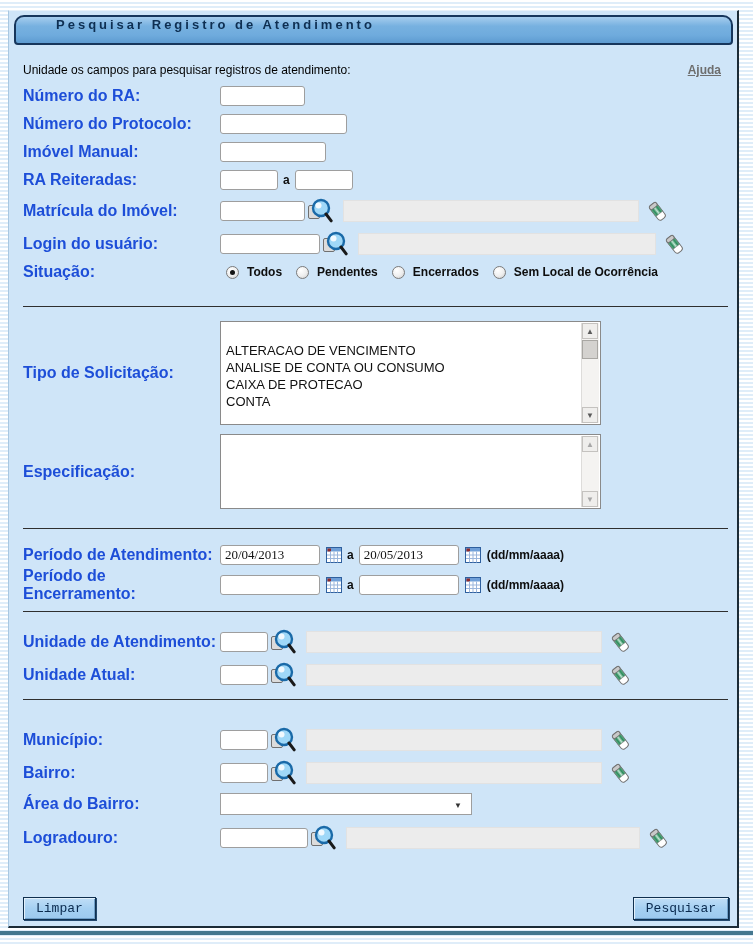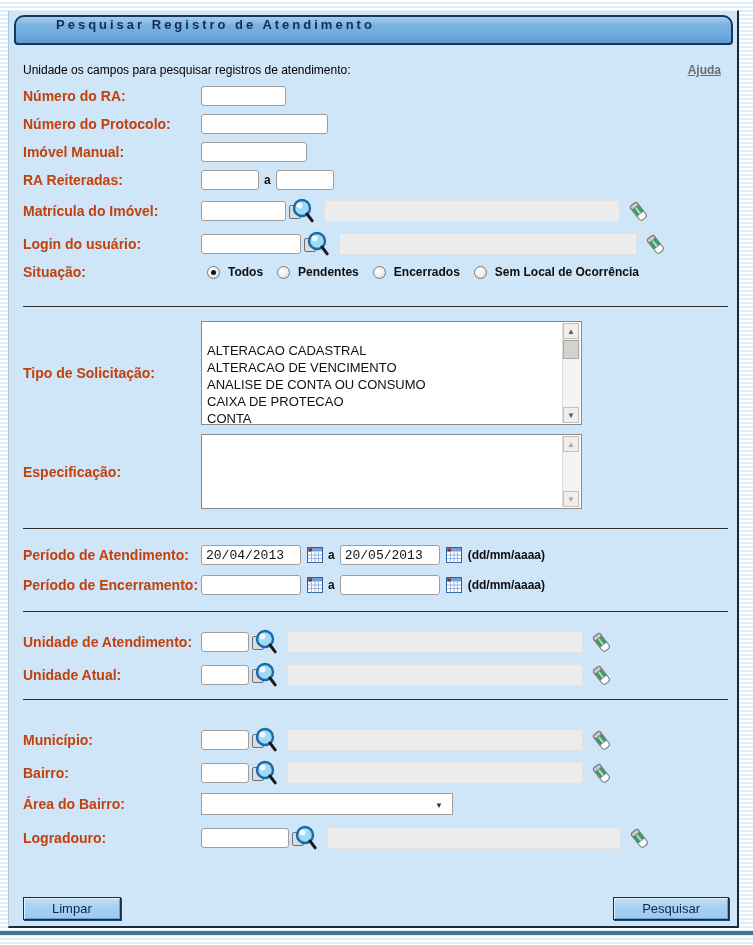--- a/index.html
+++ b/index.html
@@ -19,24 +19,24 @@
     border:2px solid #16365c;border-radius:10px 10px 4px 4px;
     background:linear-gradient(180deg,#a6cdee 0%,#77b1e0 35%,#6fabdd 70%,#5d9bd1 100%);
     display:flex;padding-left:40px;
     font-size:13px;font-weight:bold;letter-spacing:3px;color:#0e2f52;
   }
   .introrow{position:absolute;left:14px;right:16px;top:50px;height:18px;display:flex;align-items:center;justify-content:space-between;}
   .intro{font-size:12px;color:#000;}
   .help{font-size:12px;font-weight:bold;color:#6e6e6e;text-decoration:underline;cursor:pointer;}
   .row{position:absolute;left:14px;right:8px;display:flex;align-items:center;height:22px;}
   .row.tall{height:26px;}
-  .lb{width:178px;flex-shrink:0;font-size:14px;font-weight:bold;color:#c2410c;}
+  .lb{width:197px;flex-shrink:0;font-size:16px;font-weight:bold;color:#1d4ed8;}
   .inp{
     height:20px;box-sizing:border-box;border:1px solid #9e9e9e;border-radius:3px;
-    background:#fff;font-family:Liberation Mono, monospace;font-size:13px;color:#111;padding:0 4px;outline:none;
+    background:#fff;font-family:Liberation Serif, serif;font-size:13px;color:#111;padding:0 4px;outline:none;
   }
   .w85{width:85px;}.w100{width:100px;}.w106{width:106px;}.w127{width:127px;}
   .w58{width:58px;}.w48{width:48px;}.w88{width:88px;}
   .sep{font-size:12px;font-weight:bold;color:#0e0e0e;margin:0 5px;}
   .hint{font-size:12px;font-weight:bold;color:#0e0e0e;margin-left:6px;}
   .ro{height:22px;box-sizing:border-box;background:#ececec;border:1px solid #e2e2e2;margin-left:10px;}
   .ro.w296{width:296px;}.ro.w298{width:298px;}.ro.w294{width:294px;}
   .ic{flex-shrink:0;cursor:pointer;}
   .ic-lookup{width:26px;height:26px;margin-left:2px;}
   .ic-eraser{width:21px;height:21px;margin-left:8px;}
@@ -63,22 +63,22 @@
   .sb-bot{bottom:0;}
   .sb-thumb{position:absolute;left:0;top:17px;width:16px;height:19px;box-sizing:border-box;background:#d4d2cf;border:1px solid #a9a7a3;cursor:pointer;}
   .dim .sb-btn{color:#a7a7a7;}
   .selectbox{
     position:relative;width:252px;height:22px;box-sizing:border-box;background:#fff;
     border:1px solid #9e9e9e;font-size:13px;color:#111;cursor:pointer;display:flex;align-items:center;padding:0 4px;
   }
   .caret{position:absolute;right:9px;top:7px;font-size:8px;color:#333;}
   .btnrow{position:absolute;left:14px;right:8px;top:886px;height:24px;display:flex;align-items:flex-start;justify-content:space-between;}
   .btn{
-    box-sizing:border-box;height:23px;min-width:72px;padding:0 28px;cursor:pointer;
-    font-family:Liberation Sans, sans-serif;font-size:13px;color:#0a2a4e;
+    box-sizing:border-box;height:23px;min-width:72px;padding:0 12px;cursor:pointer;
+    font-family:Liberation Mono, monospace;font-size:13px;color:#0a2a4e;
     background:linear-gradient(180deg,#c0def7 0%,#a5d0f2 50%,#9cc9ef 100%);
     border:1px solid #10304f;
     box-shadow:inset 1px 1px 0 #e2f0fb, inset -1px -1px 0 #6f9fc9, 1px 1px 0 #24496e;
   }
   .footerline{position:absolute;left:0;top:931px;width:753px;height:4px;background:#45788f;}
   .sprite{position:absolute;width:0;height:0;overflow:hidden;}
 </style>
 </head>
 <body>
 
@@ -190,21 +190,20 @@
     </span>
   </div>
 
   <div class="hr" style="top:295px;"></div>
 
   <div class="row" style="top:310px;height:104px;">
     <span class="lb">Tipo de Solicitação:</span>
     <div class="listbox">
       <div class="optwrap">
         <div class="opt"></div>
-        <div class="opt">ALTERACAO CADASTRAL</div>
         <div class="opt">ALTERACAO DE VENCIMENTO</div>
         <div class="opt">ANALISE DE CONTA OU CONSUMO</div>
         <div class="opt">CAIXA DE PROTECAO</div>
         <div class="opt">CONTA</div>
       </div>
       <div class="sbar">
         <div class="sb-btn sb-top">
             <span>▲</span>
           </div>
         <div class="sb-thumb"></div>

